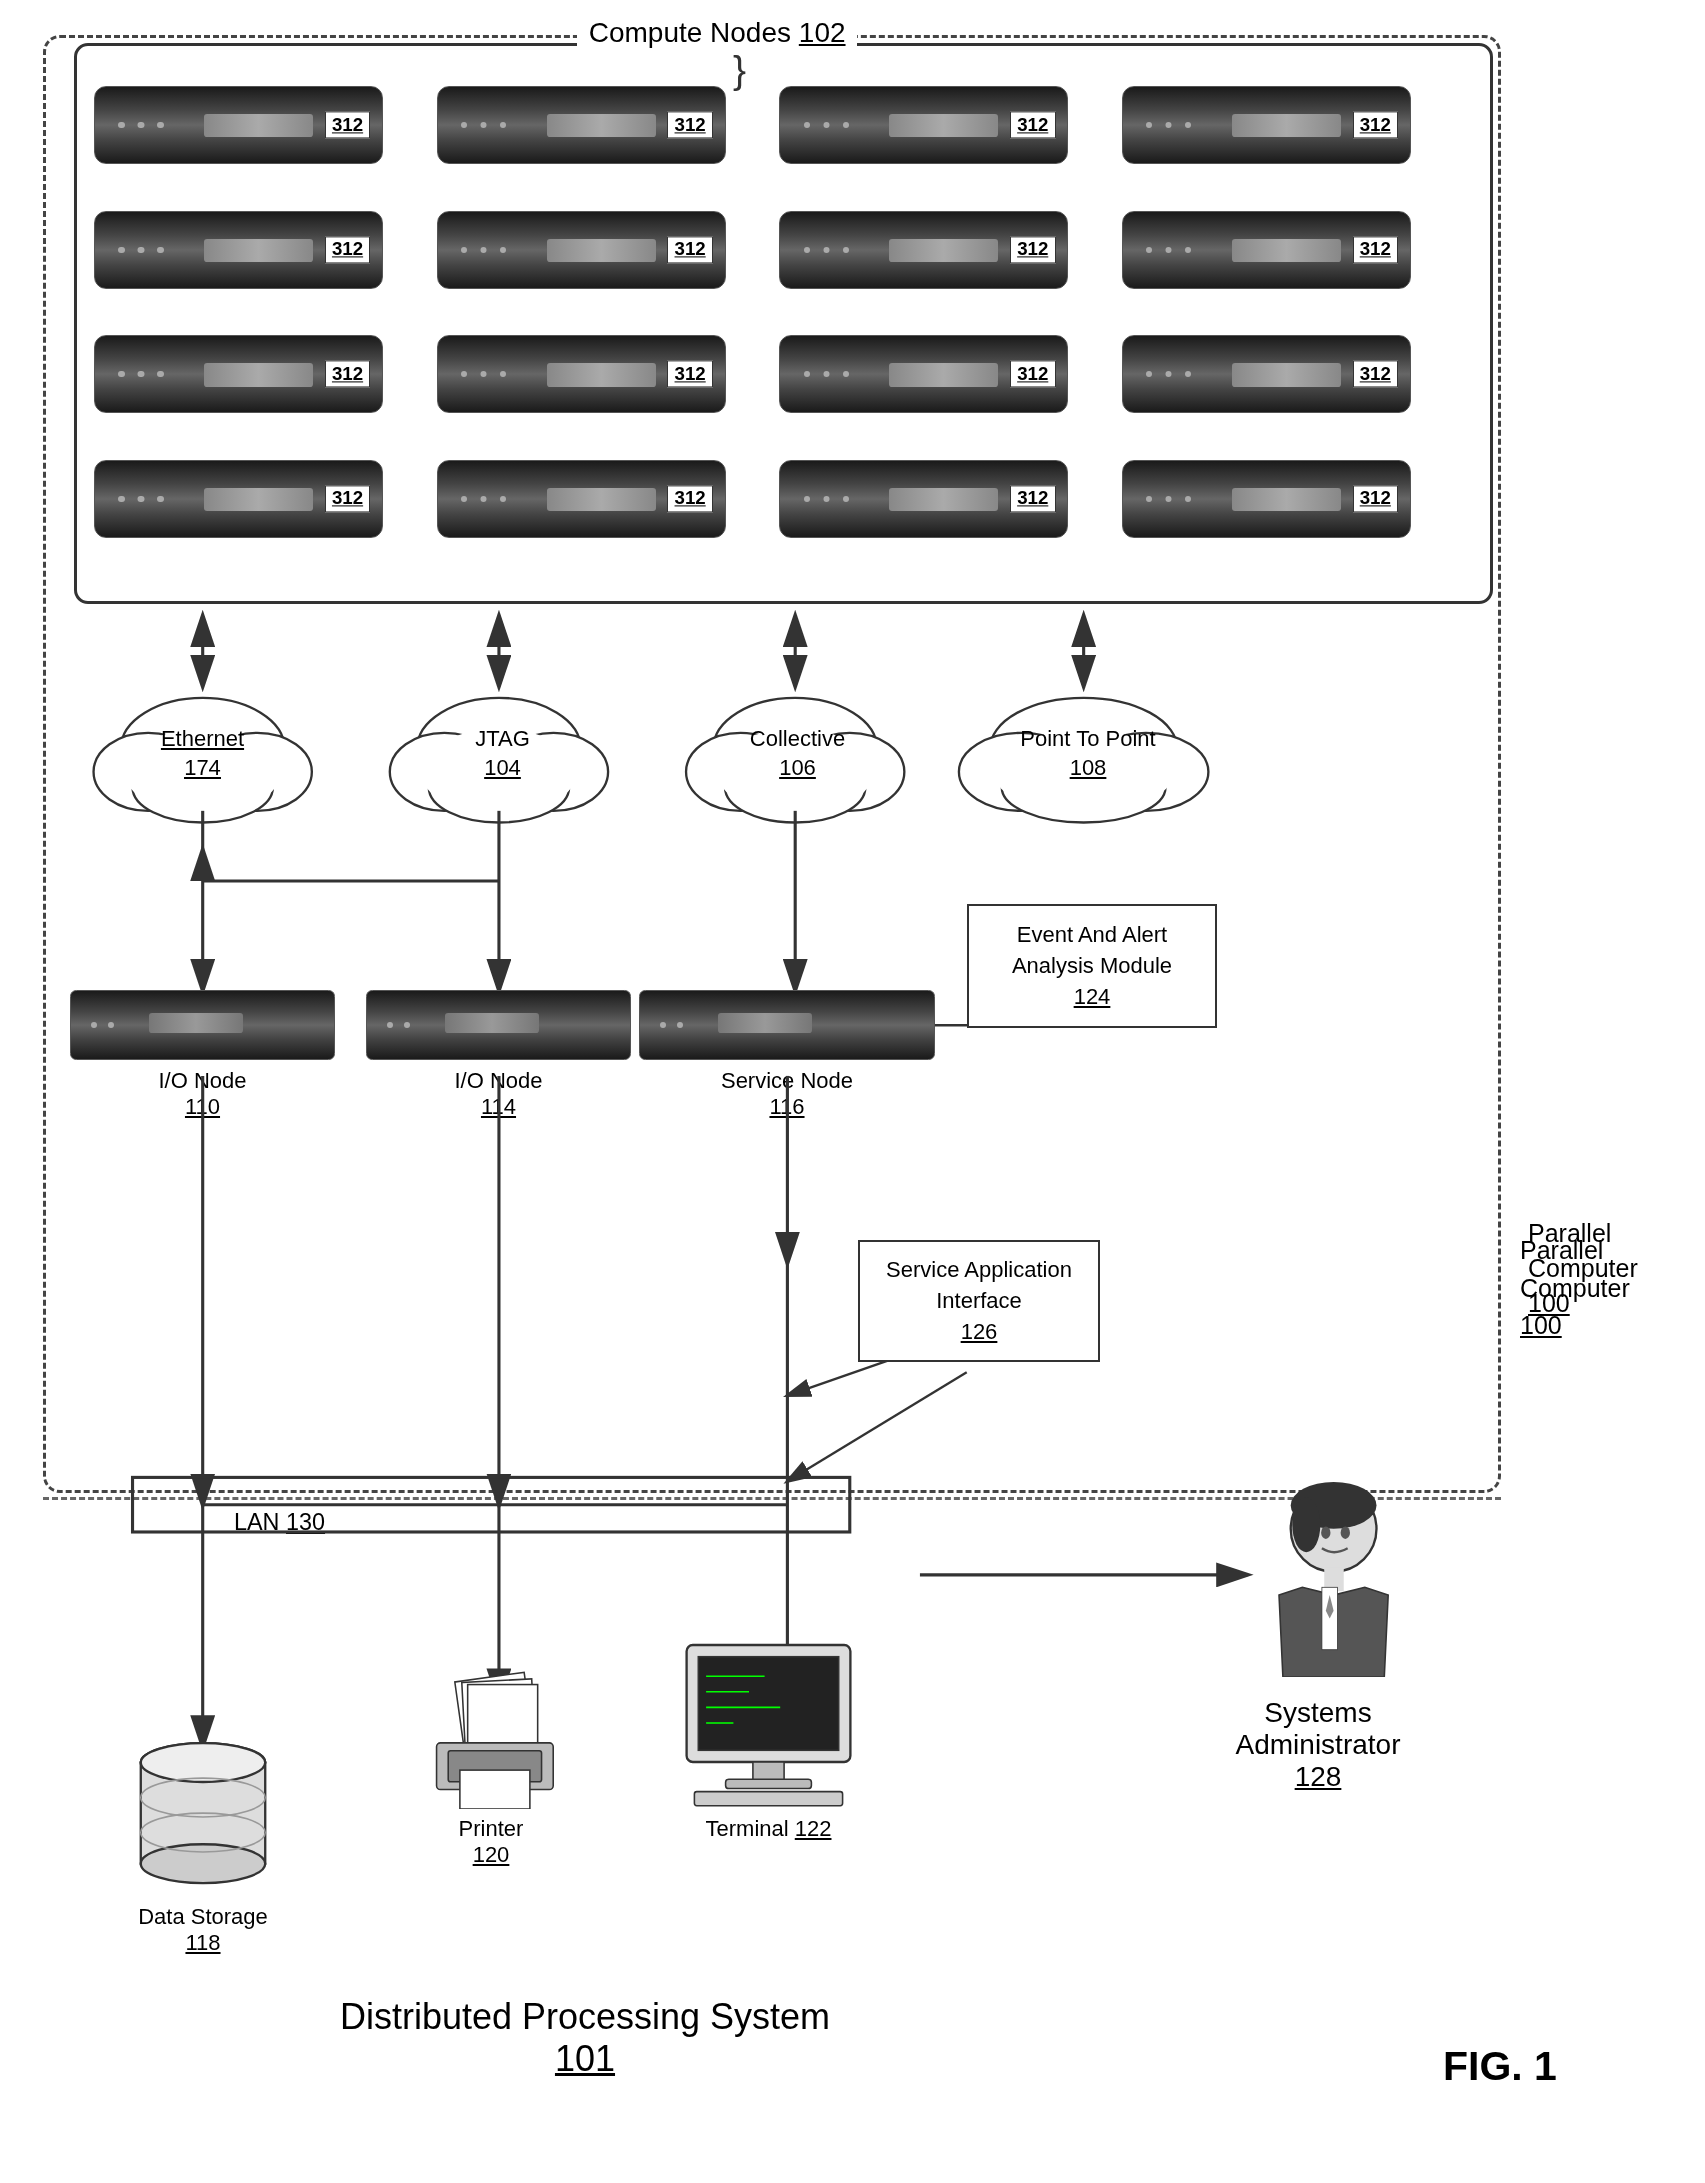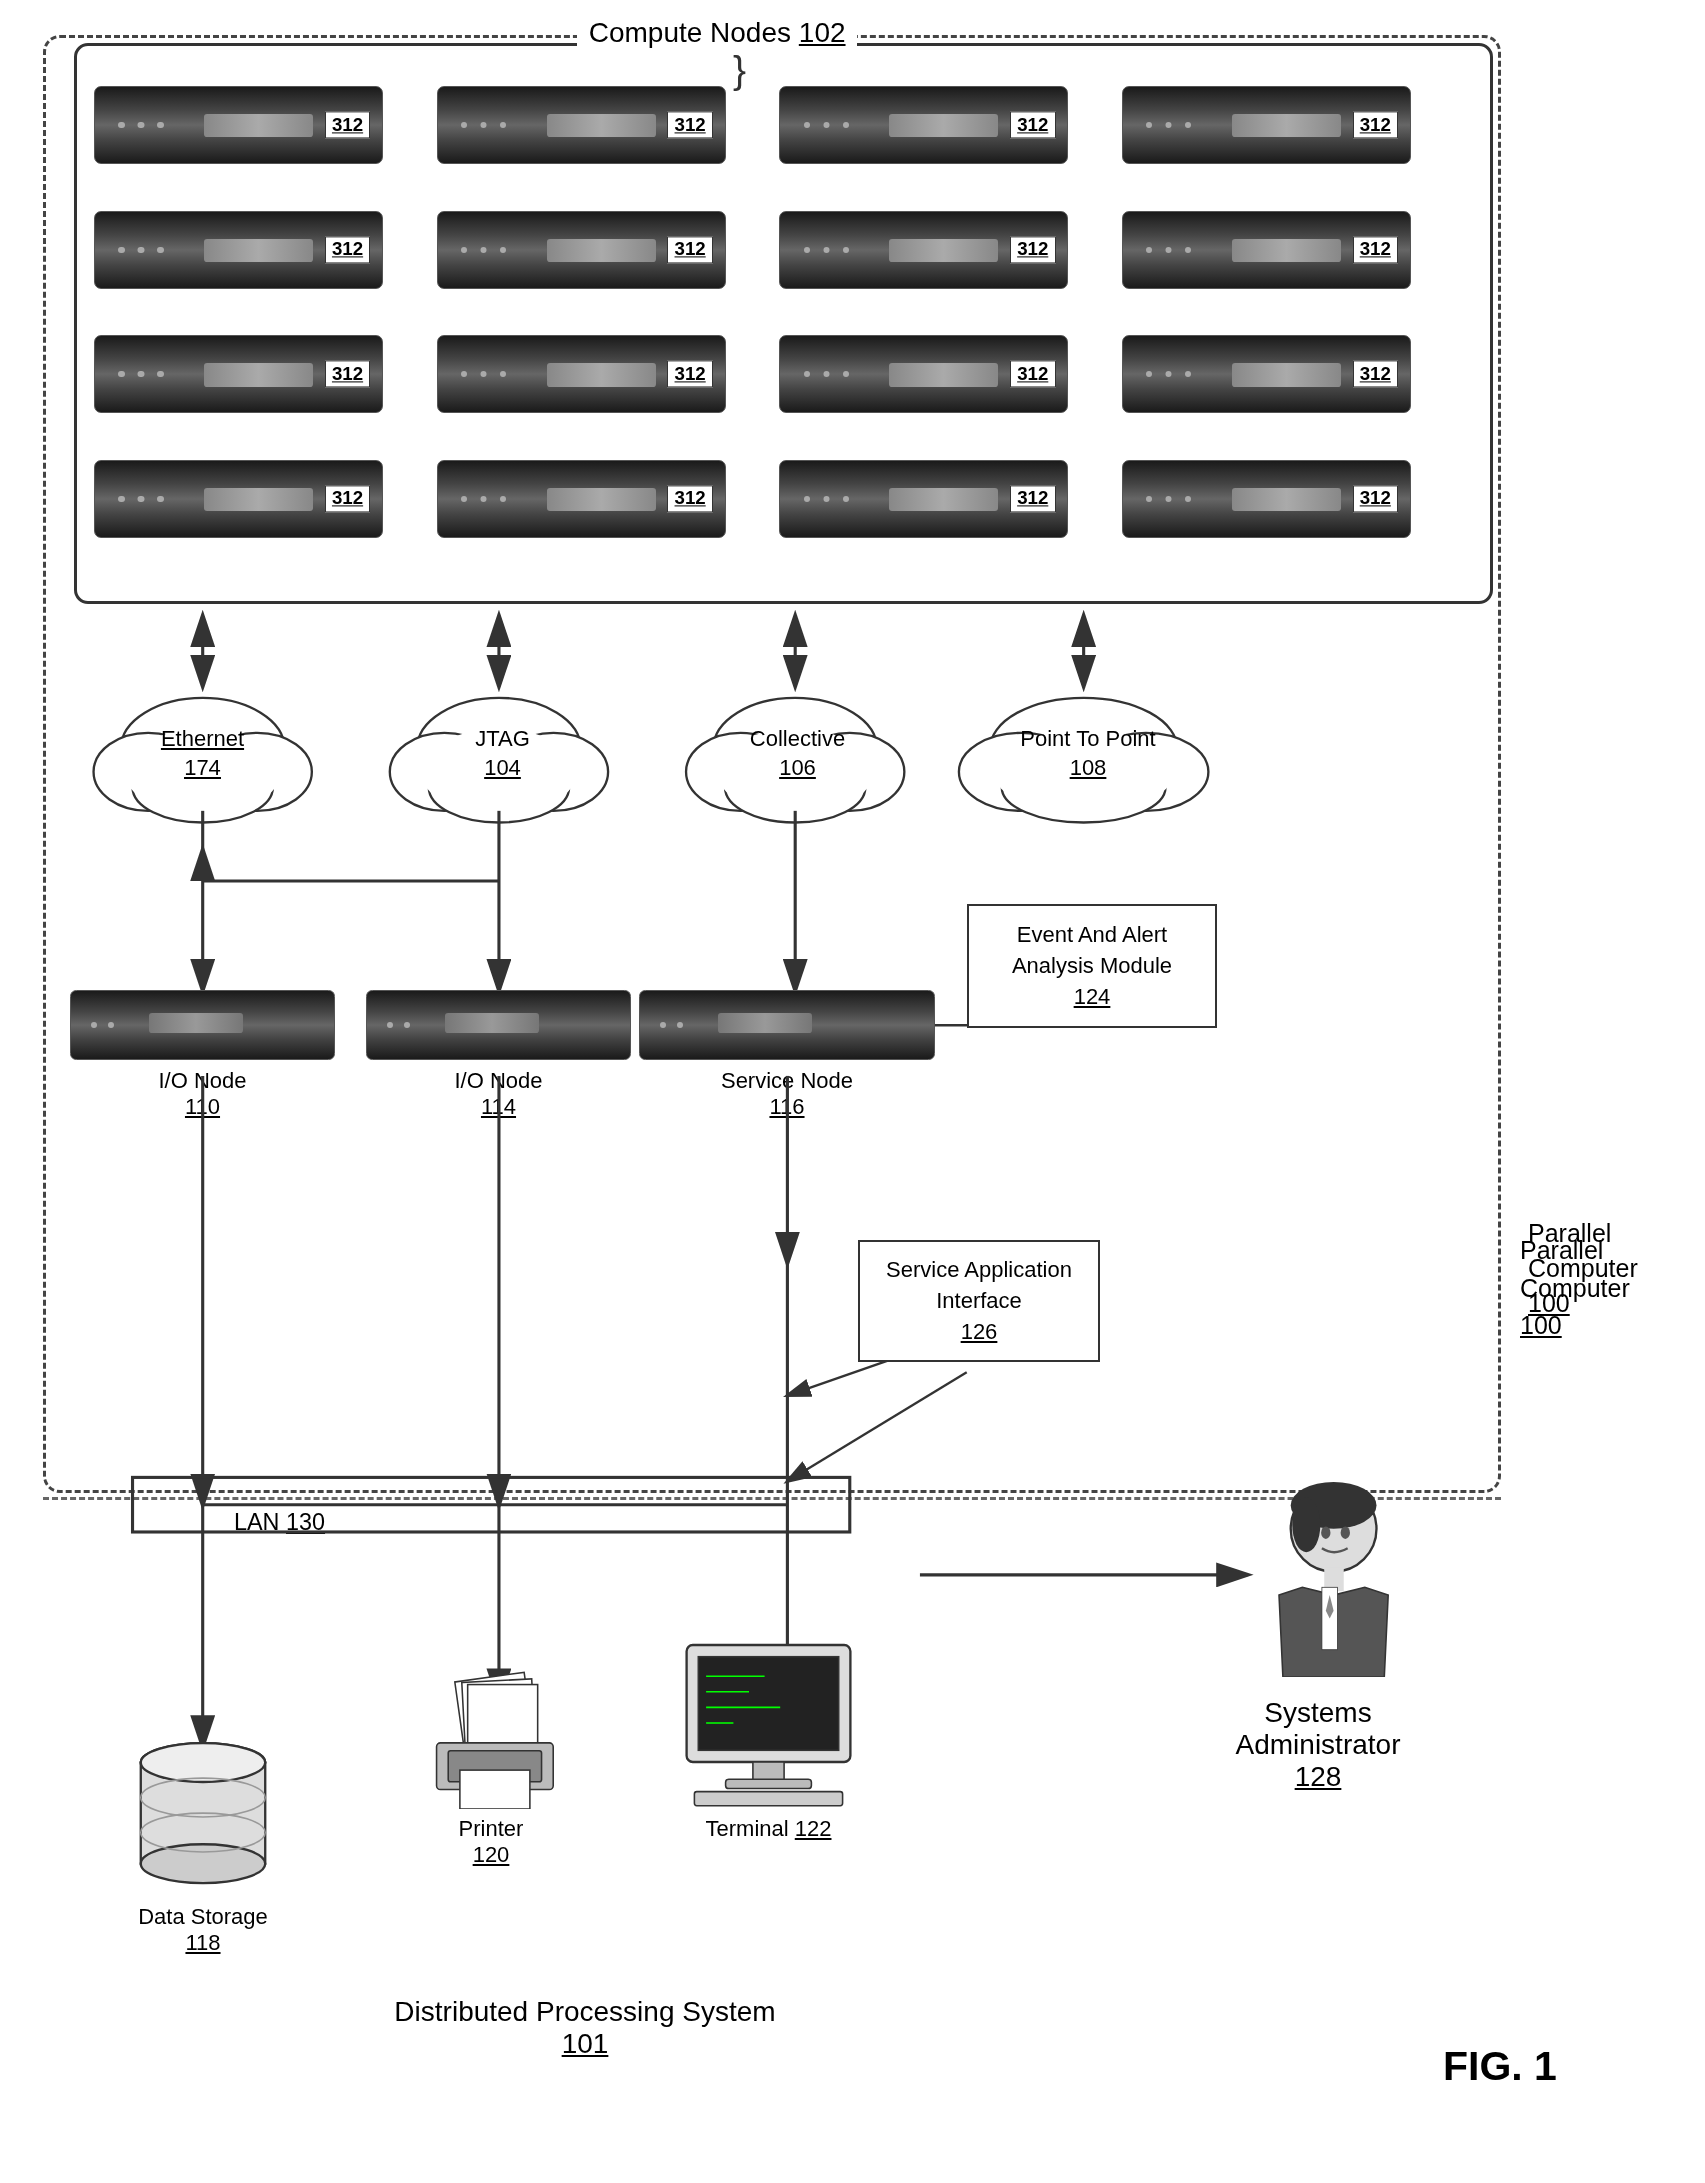--- a/index.html
+++ b/index.html
@@ -18,21 +18,21 @@
       background: #fff;
       position: relative;
       padding: 47px 62px;
     }
 
     
     .blade-server {
       width: 289px;
       height: 78px;
       background: linear-gradient(180deg, #1a1a1a 0%, #444 30%, #666 50%, #444 70%, #1a1a1a 100%);
-      border-radius: 7px;
+      border-radius: 12px;
       border: 1.6px solid #555;
       position: relative;
       display: flex;
       align-items: center;
       justify-content: flex-end;
       padding-right: 15.6px;
     }
 
     .blade-server::before {
       content: '';
@@ -397,21 +397,21 @@
       <rect x="118" y="110" width="25" height="30" fill="#ddd"></rect>
 
       <path d="M 60 145 L 90 135 L 130 145 L 170 135 L 200 145 L 195 250 L 65 250 Z" fill="#555" stroke="#333" stroke-width="2"></path>
 
       <rect x="115" y="135" width="20" height="80" fill="white" stroke="#333" stroke-width="1"></rect>
       <polygon points="125,145 120,165 125,175 130,165" fill="#888"></polygon>
     </svg>
     <div style="margin-top:17px; font-size:28px;">Systems<br>Administrator<br><u>128</u></div>
   </div>
 
-  <div style="position:absolute; left:234px; top:1996px; font-size:28px; text-align:center; width:702px;">
+  <div style="position:absolute; left:234px; top:1996px; font-size:36px; text-align:center; width:702px;">
     <span>Distributed Processing System</span><br>
     <u>101</u>
   </div>
 
   <div style="position:absolute; left:1443px; top:2043px; font-size:41px; font-weight:bold;">FIG. 1</div>
 
 </div>
 
 
 </body></html>

